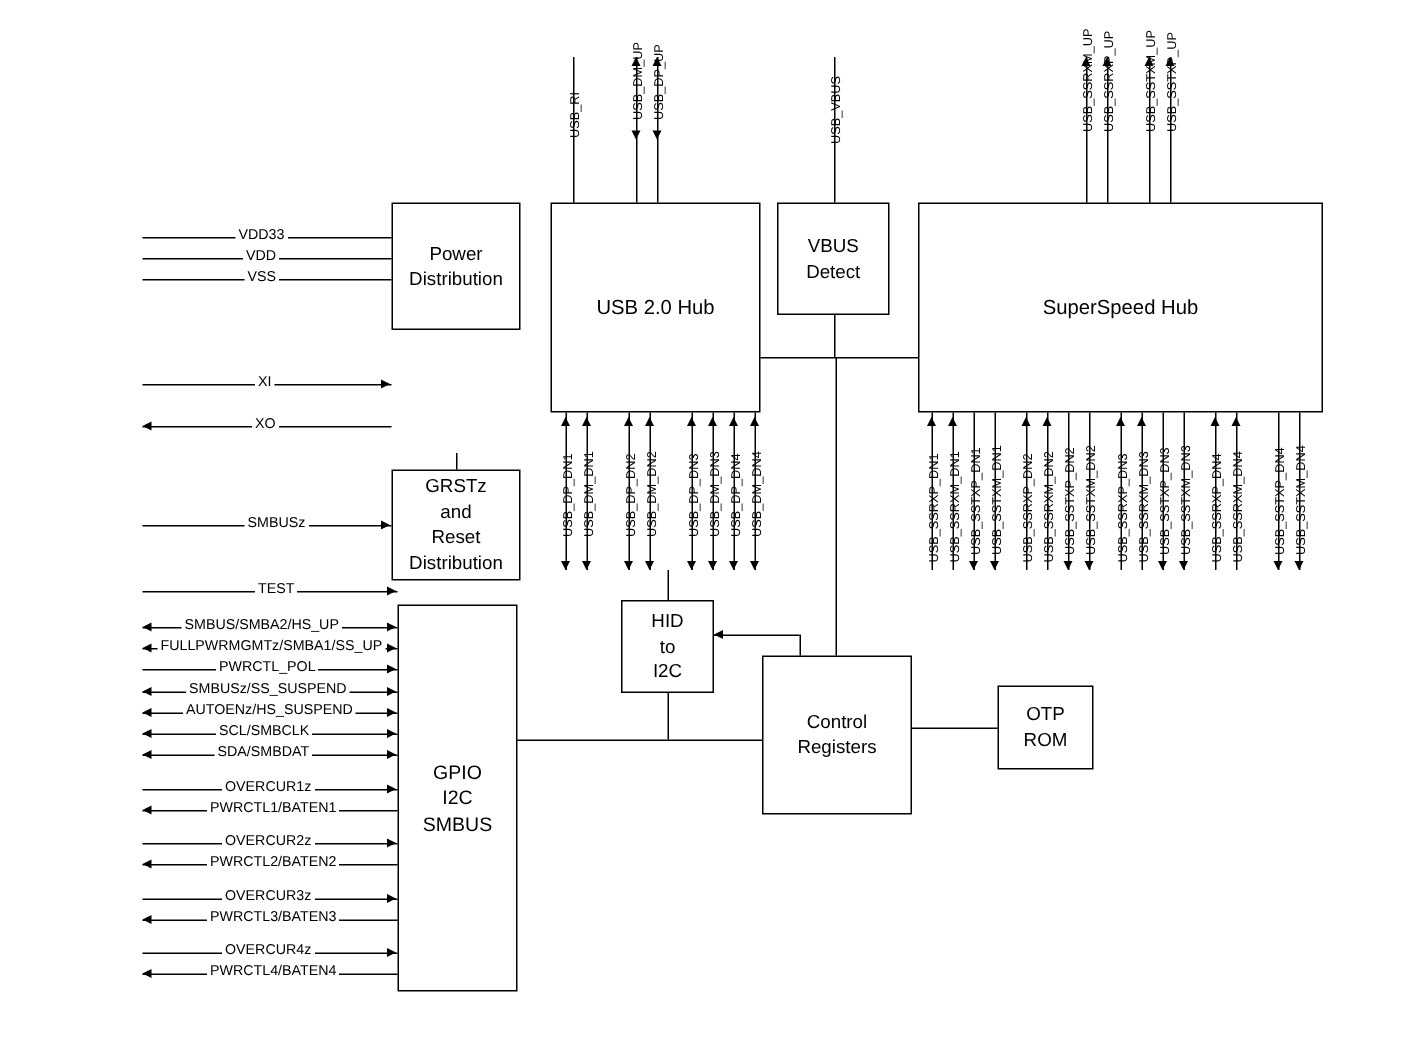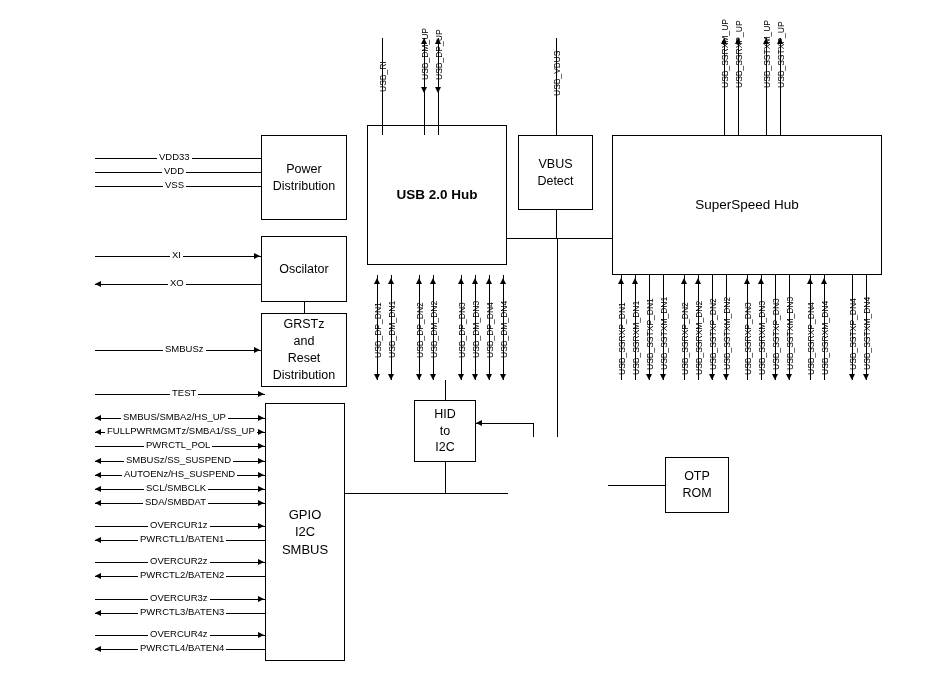--- a/index.html
+++ b/index.html
@@ -82,42 +82,43 @@
   }
 </style>
 </head>
 <body>
 
 <div id="root">
 
   <div class="block" style="left:261px; top:135px; width:86px; height:85px;">Power
 Distribution</div>
 
-  <div class="block" style="left:261px; top:236px; width:86px; height:66px;">Oscilator</div>
 
   <div class="block" style="left:261px; top:313px; width:86px; height:74px;">GRSTz
 and
 Reset
 Distribution</div>
 
-  <div class="block" style="left:367px; top:125px; width:140px; height:140px; font-size:13.5px;font-weight:bold;">USB 2.0 Hub</div>
+  <div class="block" style="left:367px; top:135px; width:140px; height:140px; font-size:13.5px;">USB 2.0 Hub</div>
 
   <div class="block" style="left:612px; top:135px; width:270px; height:140px; font-size:13.5px;">SuperSpeed Hub</div>
 
   <div class="block" style="left:518px; top:135px; width:75px; height:75px;">VBUS
 Detect</div>
 
   <div class="block" style="left:265px; top:403px; width:80px; height:258px; font-size:13px;">GPIO
 I2C
 SMBUS</div>
 
   <div class="block" style="left:414px; top:400px; width:62px; height:62px;">HID
 to
 I2C</div>
 
+  <div class="block" style="left:508px; top:437px; width:100px; height:106px;">Control
+Registers</div>
 
   <div class="block" style="left:665px; top:457px; width:64px; height:56px;">OTP
 ROM</div>
 
   <div class="line hline" style="left:95px; top:158px; width:166px;"></div>
   <div class="lbl lbl-h" style="left:157px; top:152px;">VDD33</div>
 
   <div class="line hline" style="left:95px; top:172px; width:166px;"></div>
   <div class="lbl lbl-h" style="left:162px; top:166px;text-align:right;">VDD</div>
 

